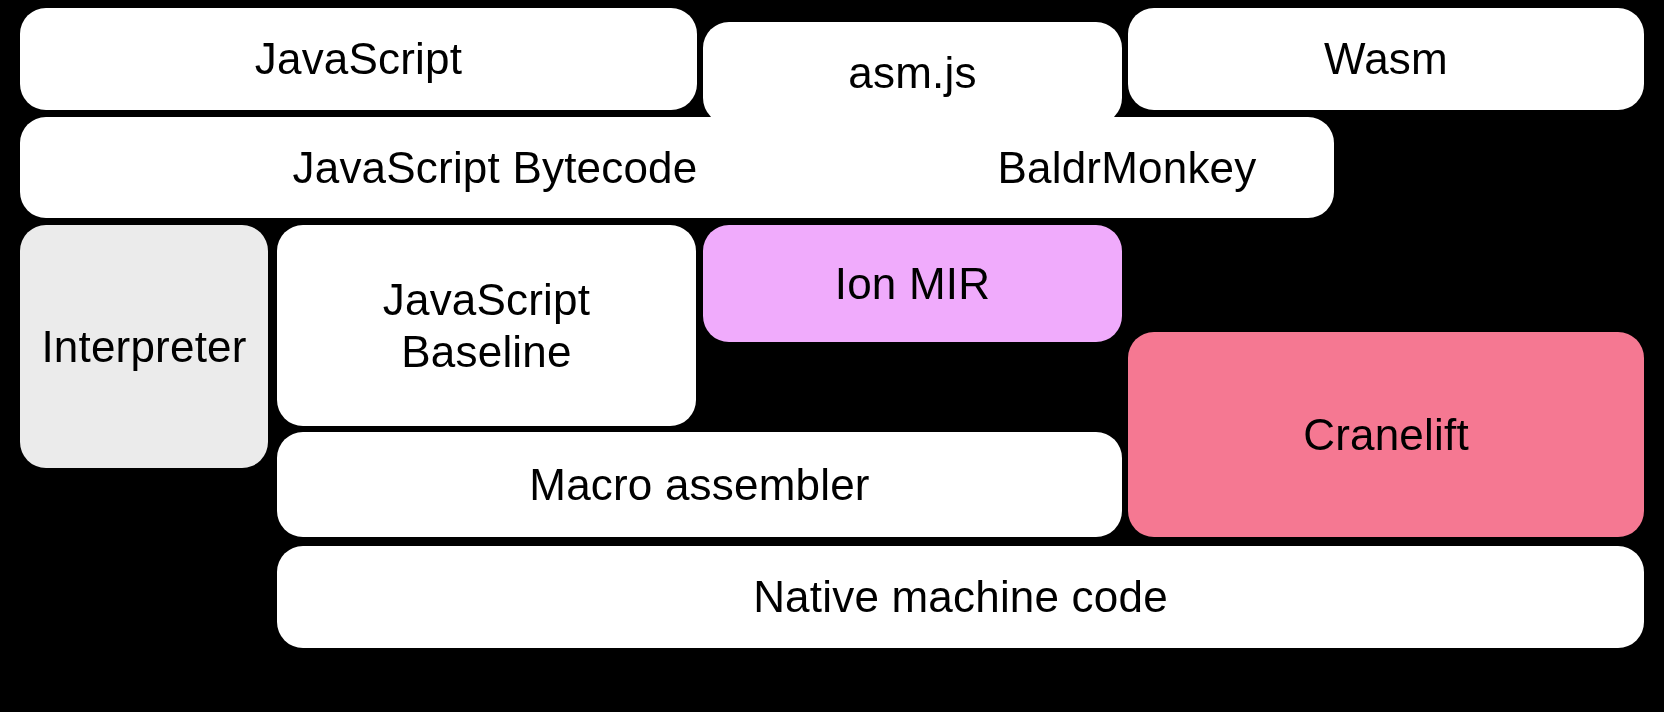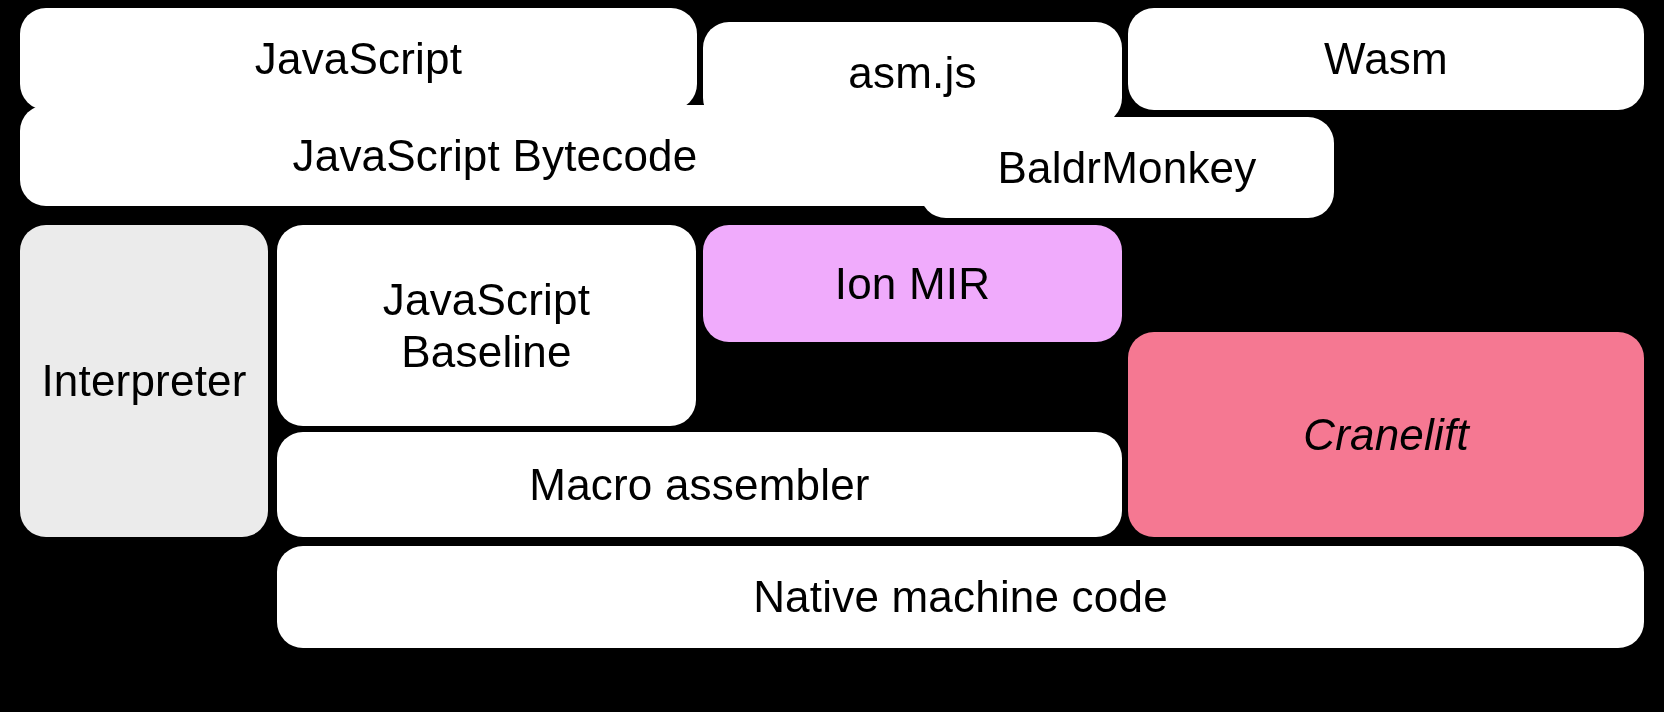--- a/index.html
+++ b/index.html
@@ -48,43 +48,43 @@
   </div>
 
   <div class="node fill-white" style="left:703px; top:8px; width:419px; height:102px;margin-top:14px;">
     <span class="label">asm.js</span>
   </div>
 
   <div class="node fill-white" style="left:1128px; top:8px; width:516px; height:102px;align-items:center;">
     <span class="label">Wasm</span>
   </div>
 
-  <div class="node fill-white" style="left:20px; top:105px; width:950px; height:101px;">
+  <div class="node fill-white" style="left:20px; top:117px; width:950px; height:101px;">
     <span class="label">JavaScript Bytecode</span>
   </div>
 
   <div class="node fill-white" style="left:920px; top:117px; width:414px; height:101px;">
     <span class="label">BaldrMonkey</span>
   </div>
 
-  <div class="node fill-grey" style="left:20px; top:225px; width:248px; height:312px;">
+  <div class="node fill-grey" style="left:20px; top:225px; width:248px; height:243px;">
     <span class="label">Interpreter</span>
   </div>
 
   <div class="node fill-white" style="left:277px; top:225px; width:419px; height:201px;">
     <span class="label">JavaScript
 Baseline</span>
   </div>
 
   <div class="node fill-green" style="left:703px; top:225px; width:419px; height:117px;">
     <span class="label">Ion MIR</span>
   </div>
 
 
-  <div class="node fill-pink" style="left:1128px; top:332px; width:516px; height:205px;font-style:italic;">
+  <div class="node fill-pink" style="left:1128px; top:332px; width:516px; height:205px;">
     <span class="label">Cranelift</span>
   </div>
 
   <div class="node fill-white" style="left:277px; top:432px; width:845px; height:105px;">
     <span class="label">Macro assembler</span>
   </div>
 
   <div class="node fill-white" style="left:277px; top:546px; width:1367px; height:102px;">
     <span class="label">Native machine code</span>
   </div>

